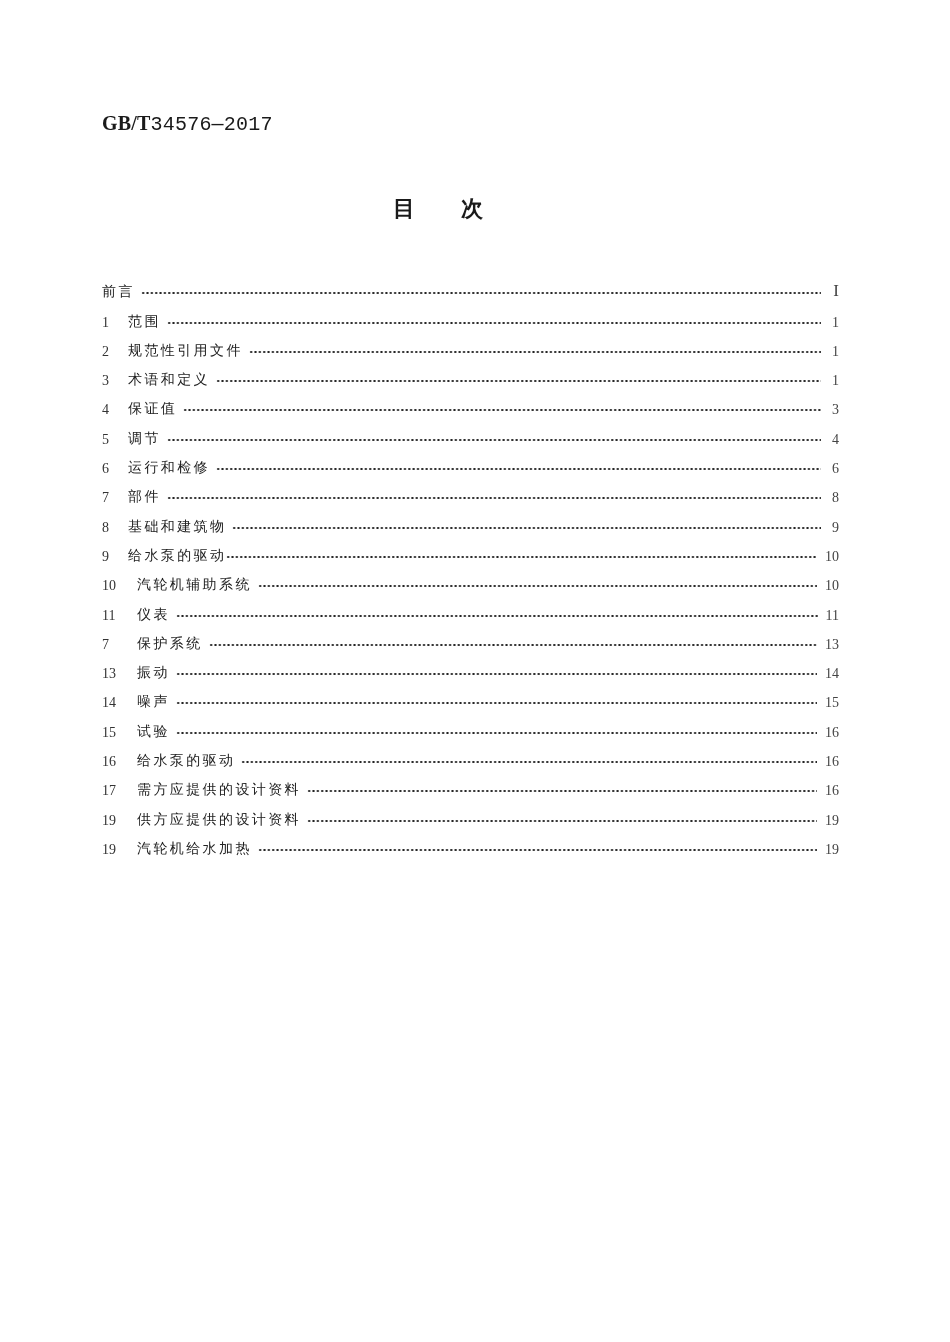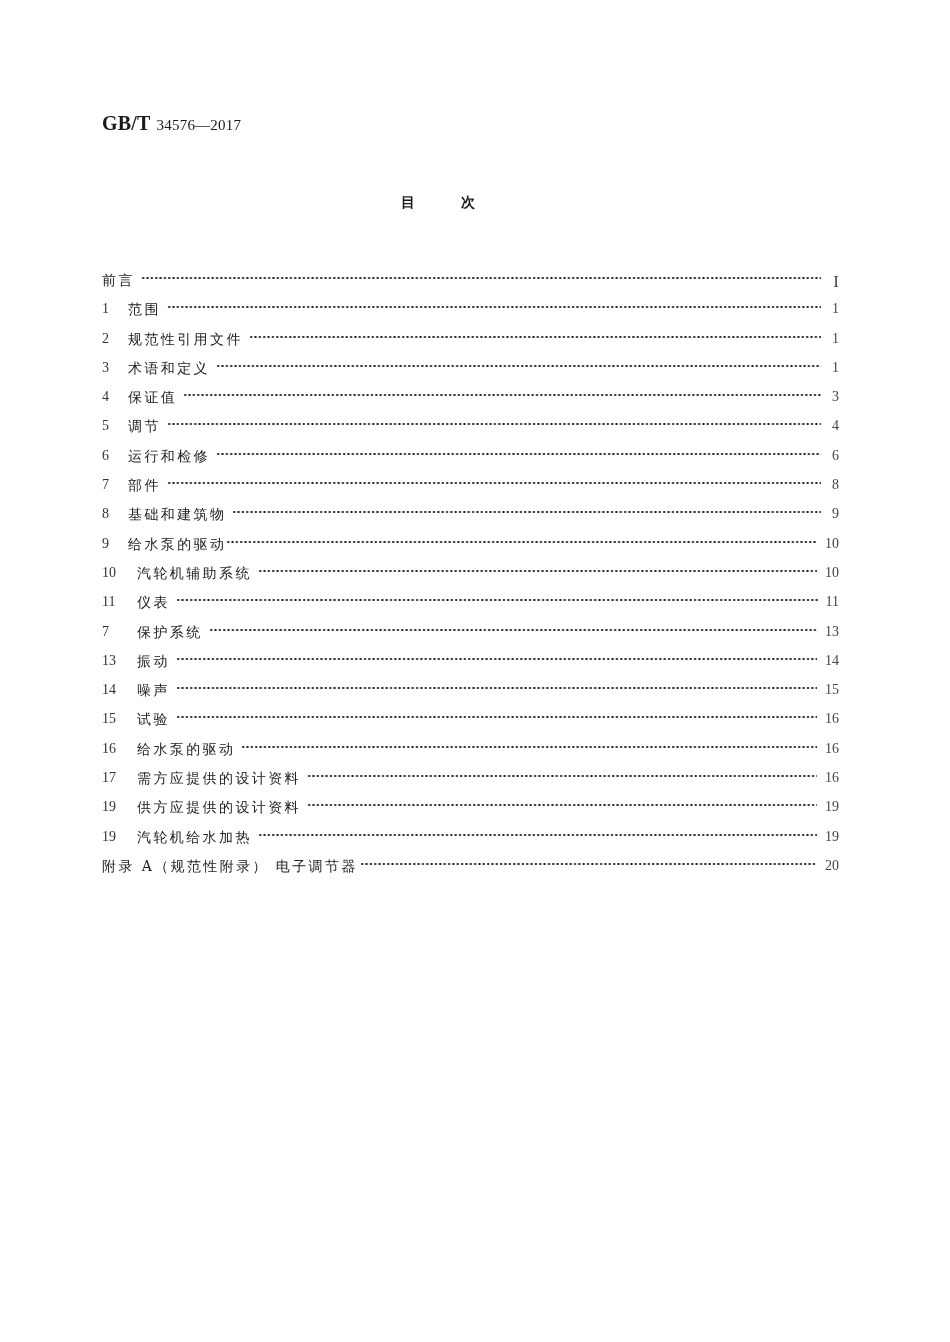--- a/index.html
+++ b/index.html
@@ -1,26 +1,26 @@
 <!DOCTYPE html>
 <html><head>
   <meta charset="utf-8">
   <style>
     html, body { margin: 0; padding: 0; background: #ffffff; }
     body { width: 950px; height: 1342px; position: relative; overflow: hidden;
            font-family: "DejaVu Serif", "Liberation Serif", serif; color: #1a1a1a; }
     .std-code { position: absolute; left: 102px; top: 112px; font-size: 15px; letter-spacing: 0.2px; }
     .std-code .gbt { font-family: "Liberation Serif", serif; font-weight: bold; font-size: 20px; }
-    .std-code .num { font-family: Liberation Serif, serif; font-size: 15px; margin-left: 6px; }
+    .std-code .num { font-family: Liberation Mono, monospace; font-size: 20px; }
     .page-title { position: absolute; top: 194px; left: 0; width: 876px; text-align: center;
-                  font-family: "DejaVu Sans", sans-serif; font-size: 14px; font-weight: bold; }
+                  font-family: "DejaVu Sans", sans-serif; font-size: 22px; font-weight: bold; }
     .page-title span { display: inline-block; }
     .page-title .gap { width: 46px; }
     .toc { position: absolute; left: 102px; top: 272px; width: 737px; }
-    .toc-row { position: relative; height: 29.3px; display: flex; align-items: flex-start;
+    .toc-row { position: relative; height: 29.3px; display: flex; align-items: flex-end;
                font-size: 14px; white-space: nowrap; }
     .toc-num { display: inline-block; width: 26px; color: #333; font-family: "Liberation Serif", serif; font-size: 14px; }
     .toc-num.wide { width: 35px; }
     .toc-title { letter-spacing: 2.4px; color: #222; }
     .toc-dots { flex: 1; overflow: hidden; margin: 0 8px 0 6px; height: 14px; position: relative; top: -1px;
                 background-image: radial-gradient(circle, #222 0.9px, transparent 1.2px);
                 background-size: 4.35px 14px; background-repeat: repeat-x; background-position: left center; }
     .toc-page { display: inline-block; min-width: 10px; text-align: right; color: #444;
                 font-family: "Liberation Serif", serif; font-size: 14px; }
     .toc-page.roman { font-size: 17px; }
@@ -149,18 +149,13 @@
     <span class="toc-title">供方应提供的设计资料</span>
     <span class="toc-dots"></span>
     <span class="toc-page">19</span>
   </div>
   <div class="toc-row">
     <span class="toc-num wide">19</span>
     <span class="toc-title">汽轮机给水加热</span>
     <span class="toc-dots"></span>
     <span class="toc-page">19</span>
   </div>
-  <div class="toc-row">
-    <span class="toc-title">附录 A（规范性附录） 电子调节器</span>
-    <span class="toc-dots" style="margin-left:2px"></span>
-    <span class="toc-page">20</span>
-  </div>
 </div>
 
 </body></html>

